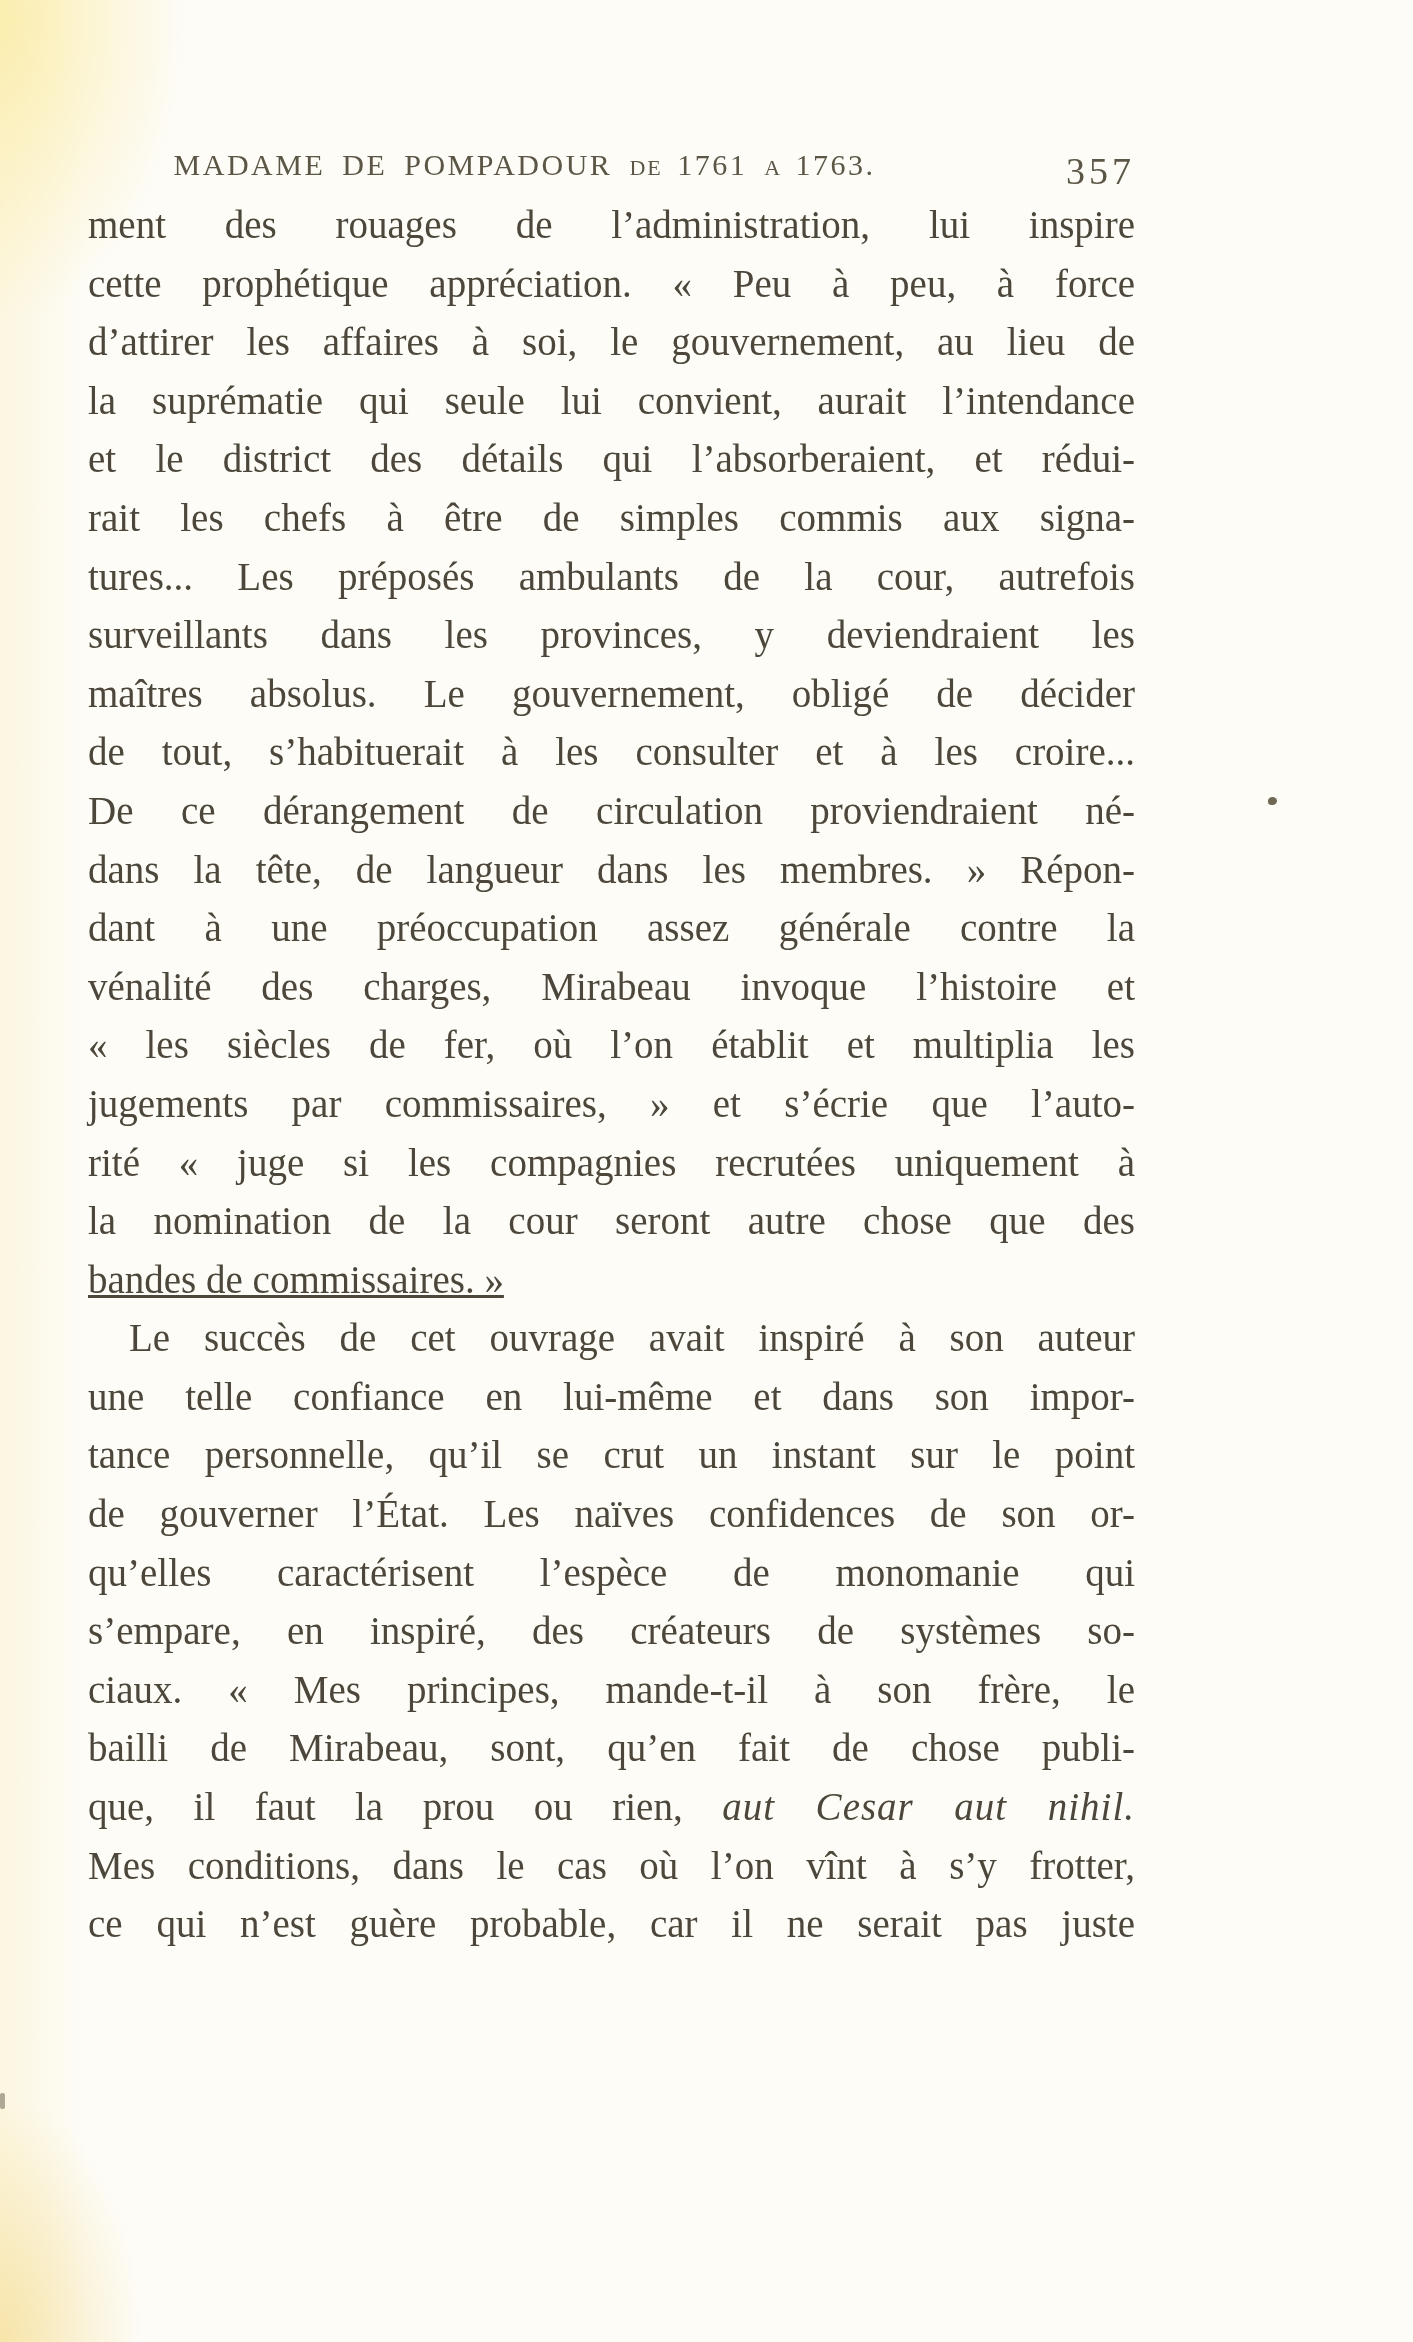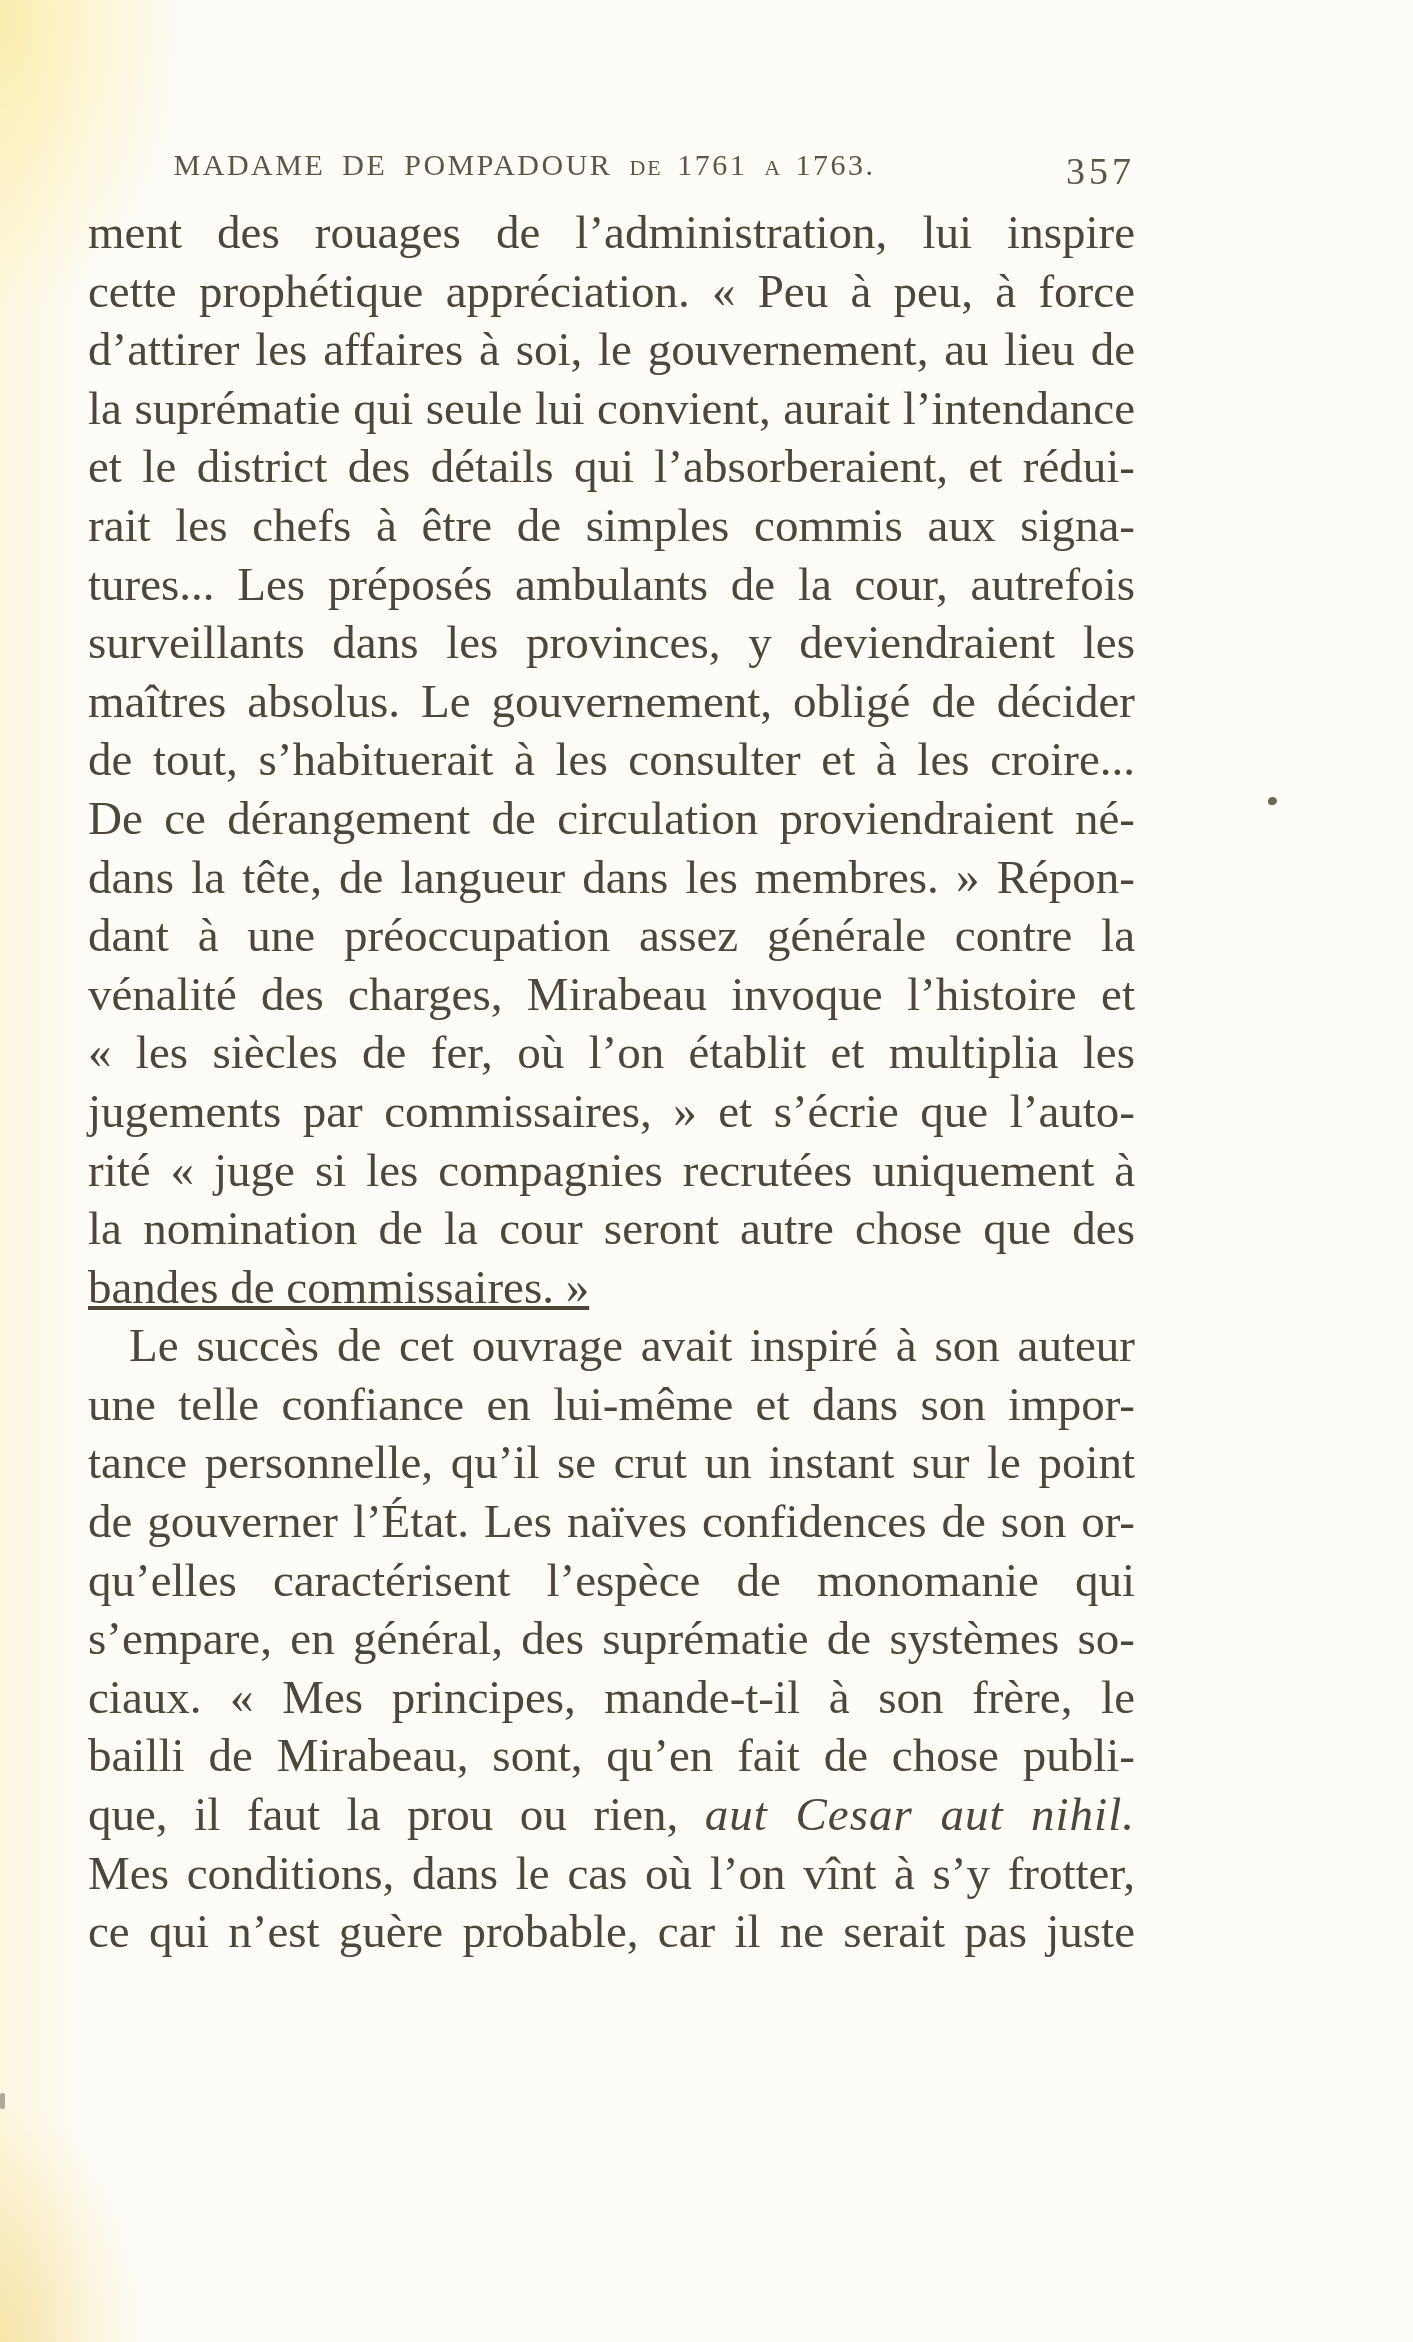--- a/index.html
+++ b/index.html
@@ -40,22 +40,22 @@
     text-transform: uppercase;
     letter-spacing: 2px;
   }
   .page-number {
     position: absolute; right: 0; top: 1px;
     font-size: 38px;
     letter-spacing: 4px;
   }
   .page-text {
     position: absolute;
-    top: 203px; left: 88px; width: 1047px;
-    font-size: 47px;
+    top: 196px; left: 88px; width: 1047px;
+    font-size: 39px;
     line-height: 58.6px;
     text-rendering: optimizeLegibility;
   }
   .line {
     text-align: justify;
     text-align-last: justify;
     text-justify: inter-word;
     min-height: 58.6px;
   }
   .line.no-just { text-align-last: left; text-decoration: underline; }
@@ -100,21 +100,21 @@
       <div class="line"><span>« les siècles de fer, où l’on établit et multiplia les</span></div>
       <div class="line"><span>jugements par commissaires, » et s’écrie que l’auto-</span></div>
       <div class="line"><span>rité « juge si les compagnies recrutées uniquement à</span></div>
       <div class="line"><span>la nomination de la cour seront autre chose que des</span></div>
       <div class="line no-just"><span>bandes de commissaires. »</span></div>
       <div class="line indent"><span>Le succès de cet ouvrage avait inspiré à son auteur</span></div>
       <div class="line"><span>une telle confiance en lui-même et dans son impor-</span></div>
       <div class="line"><span>tance personnelle, qu’il se crut un instant sur le point</span></div>
       <div class="line"><span>de gouverner l’État. Les naïves confidences de son or-</span></div>
       <div class="line"><span>qu’elles caractérisent l’espèce de monomanie qui</span></div>
-      <div class="line"><span>s’empare, en général, des suprématie de systèmes so-</span></div>
+      <div class="line"><span>s’empare, en inspiré, des créateurs de systèmes so-</span></div>
       <div class="line"><span>ciaux. « Mes principes, mande-t-il à son frère, le</span></div>
       <div class="line"><span>bailli de Mirabeau, sont, qu’en fait de chose publi-</span></div>
       <div class="line"><span>que, il faut la prou ou rien, </span><em>aut Cesar aut nihil.</em></div>
       <div class="line"><span>Mes conditions, dans le cas où l’on vînt à s’y frotter,</span></div>
       <div class="line"><span>ce qui n’est guère probable, car il ne serait pas juste</span></div>
     </div>
 
   <div class="speck speck-dot"></div>
   <div class="speck speck-dash"></div>
 </div>

